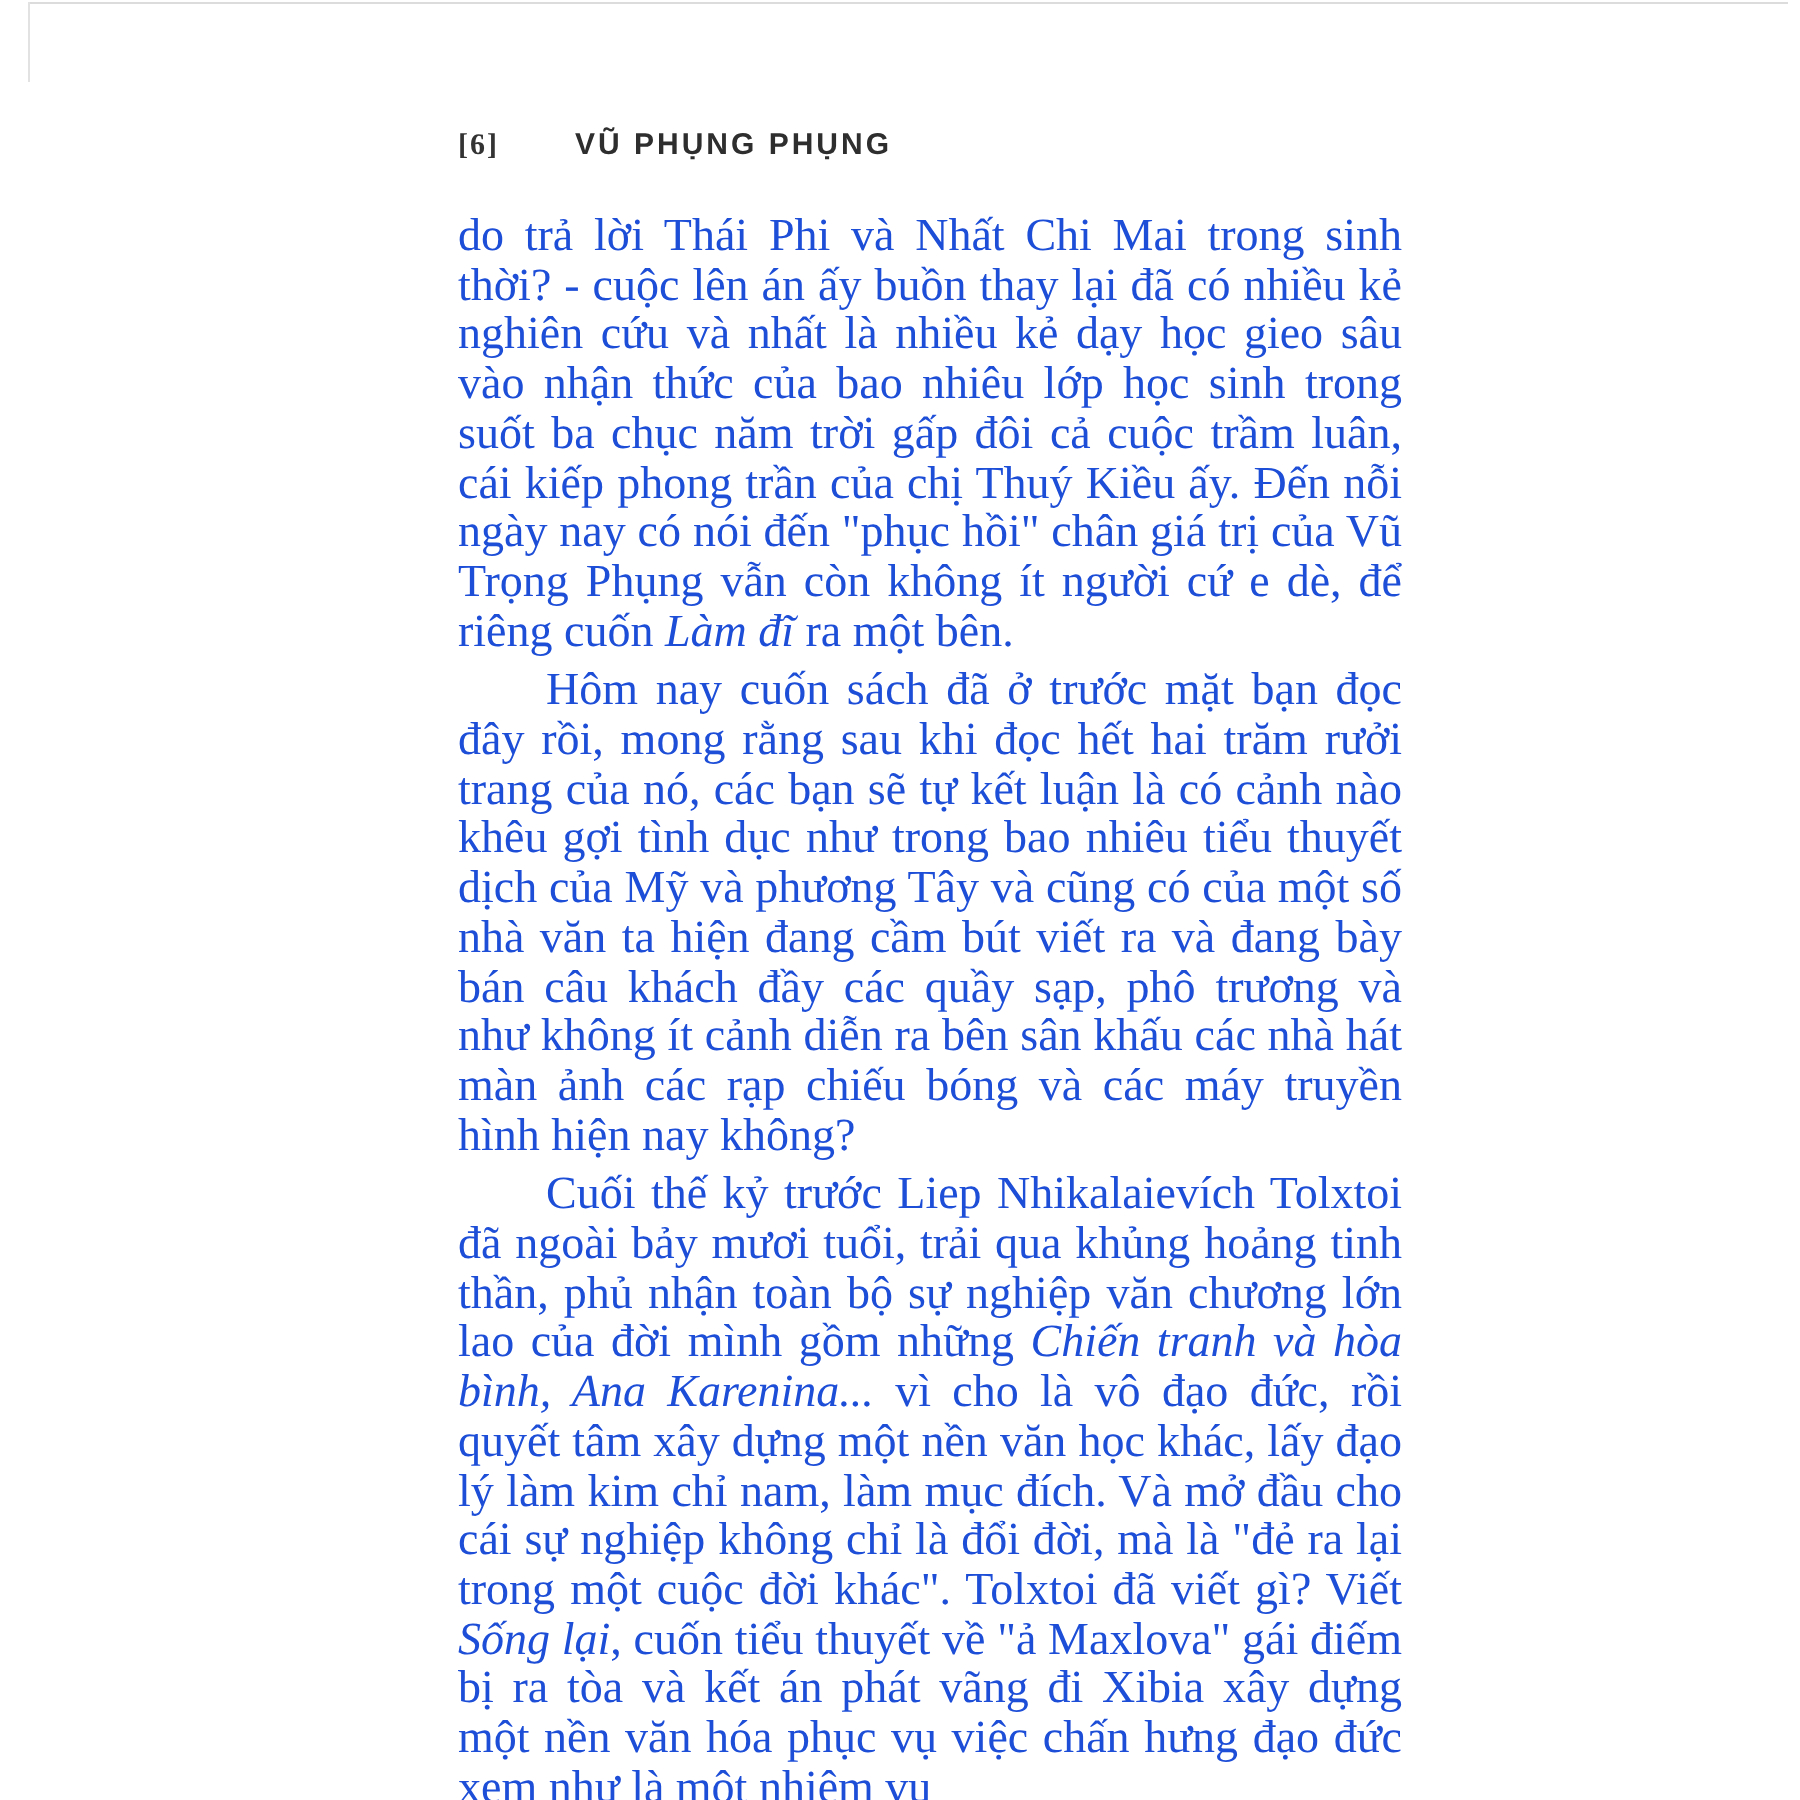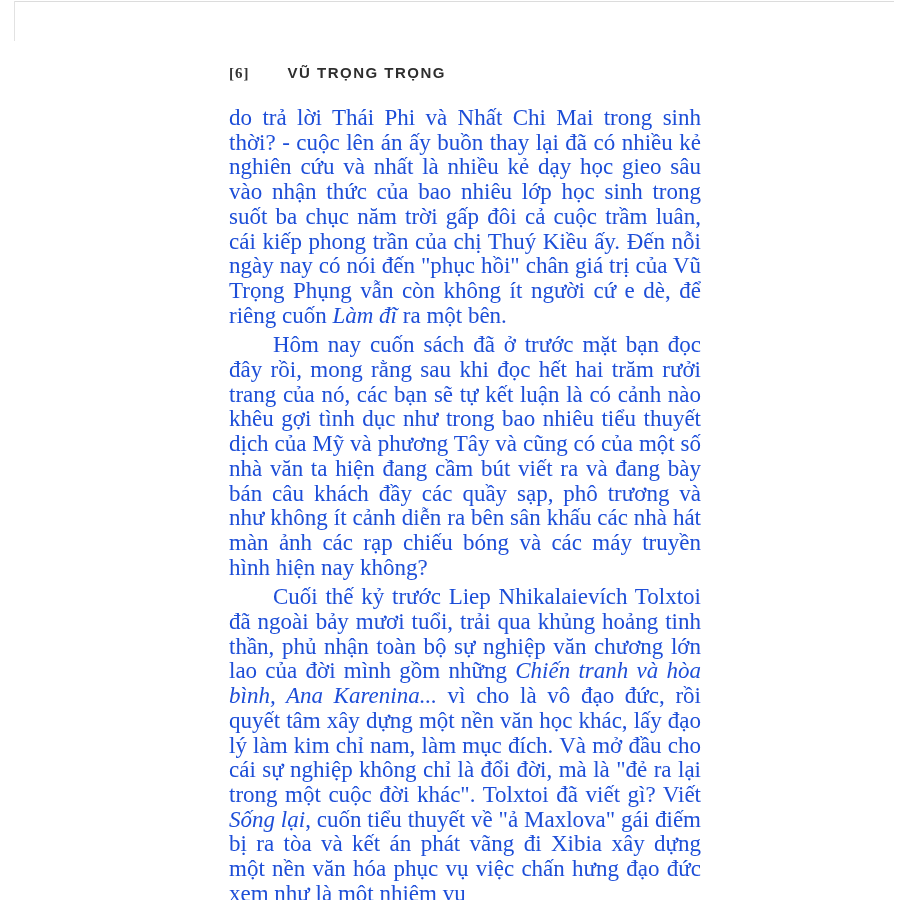--- a/index.html
+++ b/index.html
@@ -74,21 +74,21 @@
 </head>
 <body>
 
 <div class="page">
   <div class="scan-edge-top"></div>
   <div class="scan-edge-left"></div>
 
   <div class="content">
     <div class="page-header">
       <span class="page-number">[6]</span>
-      <span class="book-title">VŨ TRỌNG TRỌNG</span>
+      <span class="book-title">VŨ PHỤNG PHỤNG</span>
     </div>
 
     <div class="body-text">
         <p class="para"><span>do trả lời Thái Phi và Nhất Chi Mai trong sinh thời? - cuộc lên án ấy buồn thay lại đã có nhiều kẻ nghiên cứu và nhất là nhiều kẻ dạy học gieo sâu vào nhận thức của bao nhiêu lớp học sinh trong suốt ba chục năm trời gấp đôi cả cuộc trầm luân, cái kiếp phong trần của chị Thuý Kiều ấy. Đến nỗi ngày nay có nói đến "phục hồi" chân giá trị của Vũ Trọng Phụng vẫn còn không ít người cứ e dè, để riêng cuốn </span><i>Làm đĩ</i><span> ra một bên.</span></p>
         <p class="para indent"><span>Hôm nay cuốn sách đã ở trước mặt bạn đọc đây rồi, mong rằng sau khi đọc hết hai trăm rưởi trang của nó, các bạn sẽ tự kết luận là có cảnh nào khêu gợi tình dục như trong bao nhiêu tiểu thuyết dịch của Mỹ và phương Tây và cũng có của một số nhà văn ta hiện đang cầm bút viết ra và đang bày bán câu khách đầy các quầy sạp, phô trương và như không ít cảnh diễn ra bên sân khấu các nhà hát màn ảnh các rạp chiếu bóng và các máy truyền hình hiện nay không?</span></p>
         <p class="para indent"><span>Cuối thế kỷ trước Liep Nhikalaievích Tolxtoi đã ngoài bảy mươi tuổi, trải qua khủng hoảng tinh thần, phủ nhận toàn bộ sự nghiệp văn chương lớn lao của đời mình gồm những </span><i>Chiến tranh và hòa bình, Ana Karenina...</i><span> vì cho là vô đạo đức, rồi quyết tâm xây dựng một nền văn học khác, lấy đạo lý làm kim chỉ nam, làm mục đích. Và mở đầu cho cái sự nghiệp không chỉ là đổi đời, mà là "đẻ ra lại trong một cuộc đời khác". Tolxtoi đã viết gì? Viết </span><i>Sống lại</i><span>, cuốn tiểu thuyết về "ả Maxlova" gái điếm bị ra tòa và kết án phát vãng đi Xibia xây dựng một nền văn hóa phục vụ việc chấn hưng đạo đức xem như là một nhiệm vụ</span></p>
       </div>
   </div>
 </div>
 

